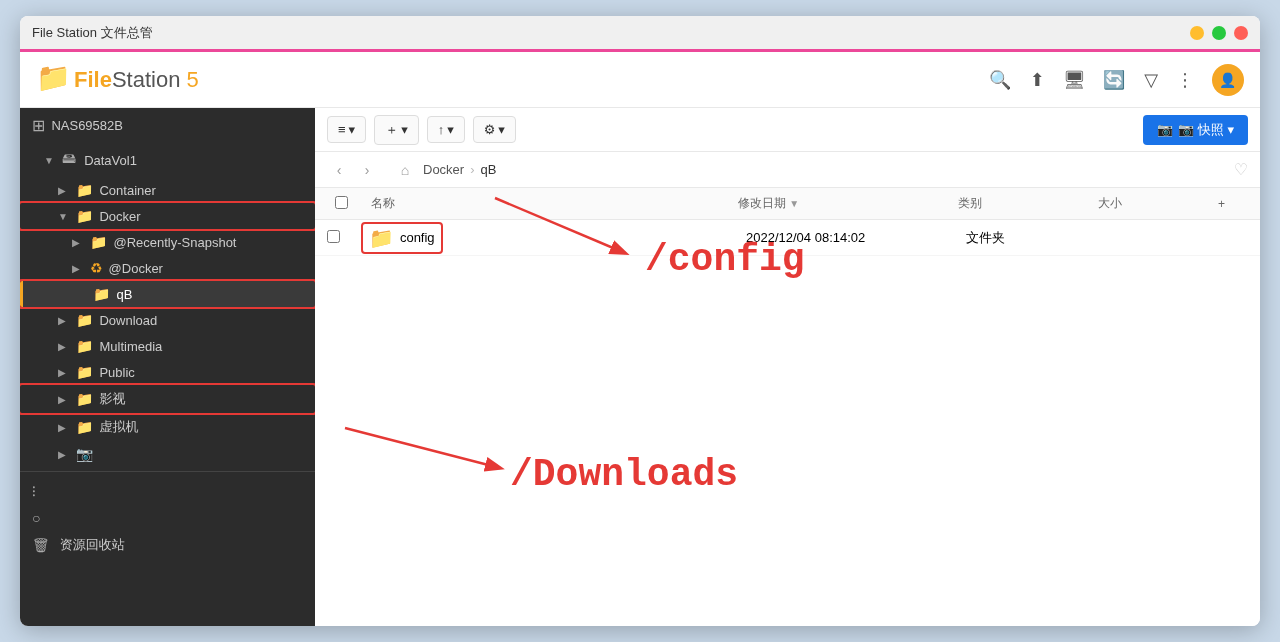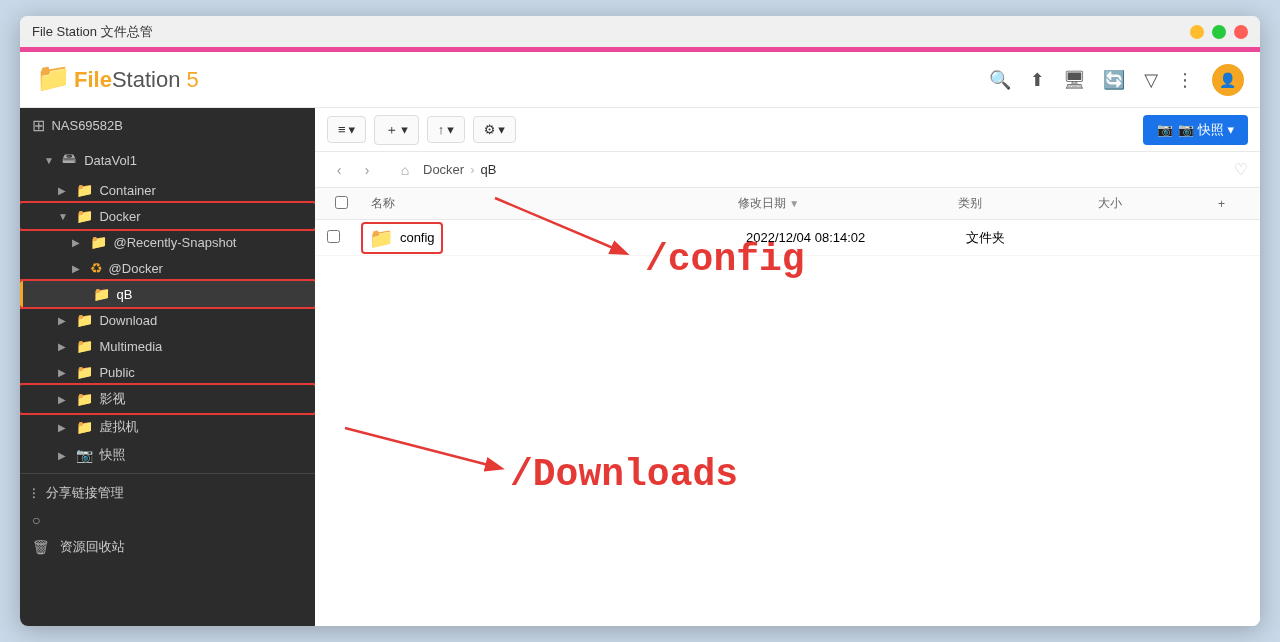--- a/index.html
+++ b/index.html
@@ -22,21 +22,21 @@
       display: flex;
       flex-direction: column;
     }
     
     .titlebar {
       background: #f0f0f0;
       height: 36px;
       display: flex;
       align-items: center;
       padding: 0 12px;
-      border-bottom: 5px solid #ec4899;
+      border-bottom: 3px solid #ec4899;
       flex-shrink: 0;
     }
     .titlebar-title {
       font-size: 13px;
       color: #333;
       flex: 1;
     }
     .titlebar-controls {
       display: flex;
       gap: 8px;
@@ -438,28 +438,26 @@
 
       <div class="sidebar-item indent-2">
         <span class="sidebar-arrow">▶</span>
         <span class="sidebar-folder-icon">📁</span>
         <span class="sidebar-label">虚拟机</span>
       </div>
 
       <div class="sidebar-item indent-2">
         <span class="sidebar-arrow">▶</span>
         <span class="sidebar-folder-icon gray">📷</span>
-        <span class="sidebar-label">快照</span>
       </div>
 
       <div class="sidebar-divider"></div>
 
       <div class="sidebar-item">
         <span style="font-size:14px; margin-right:6px; color:#aaa;">⁝</span>
-        <span class="sidebar-label">分享链接管理</span>
       </div>
 
       <div class="sidebar-item">
         <span style="font-size:14px; margin-right:6px; color:#aaa;">○</span>
       </div>
 
       <div class="sidebar-item">
         <span style="font-size:14px; margin-right:6px; color:#aaa;">🗑</span>
         <span class="sidebar-label">资源回收站</span>
       </div>

